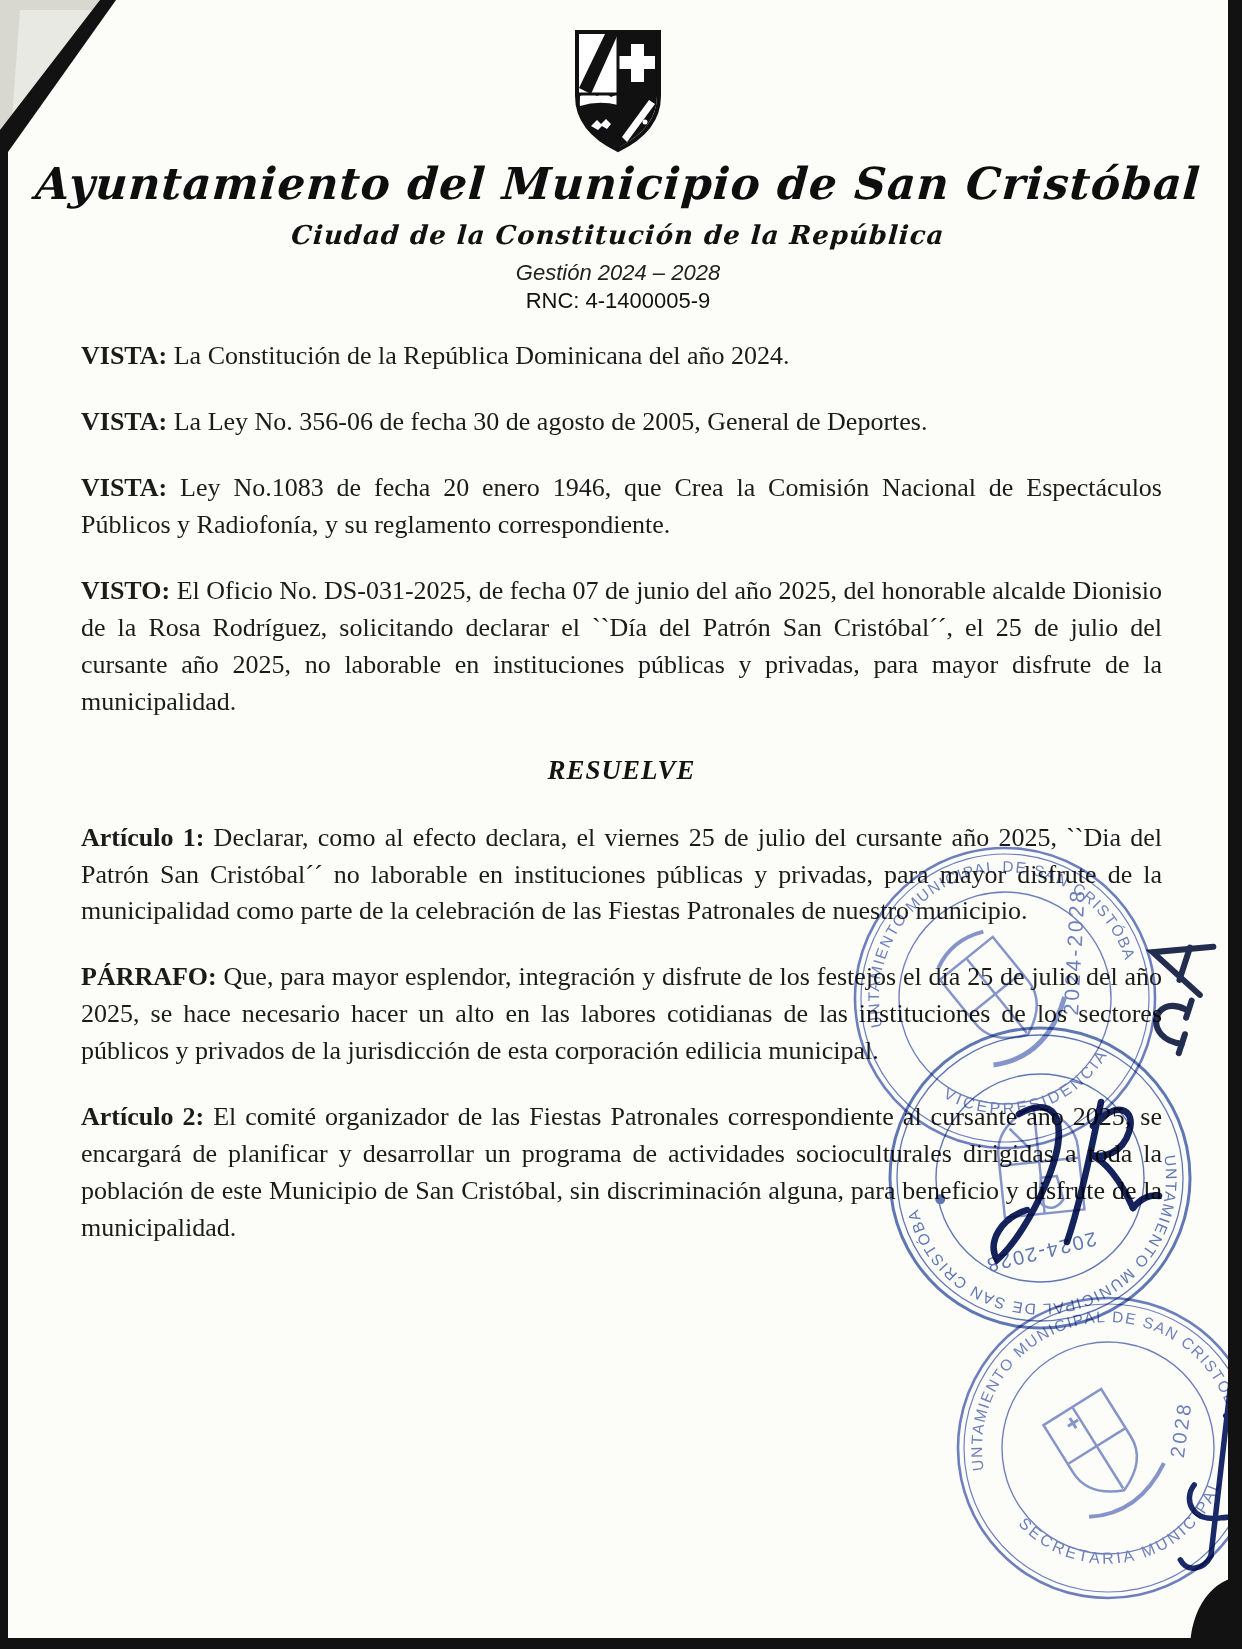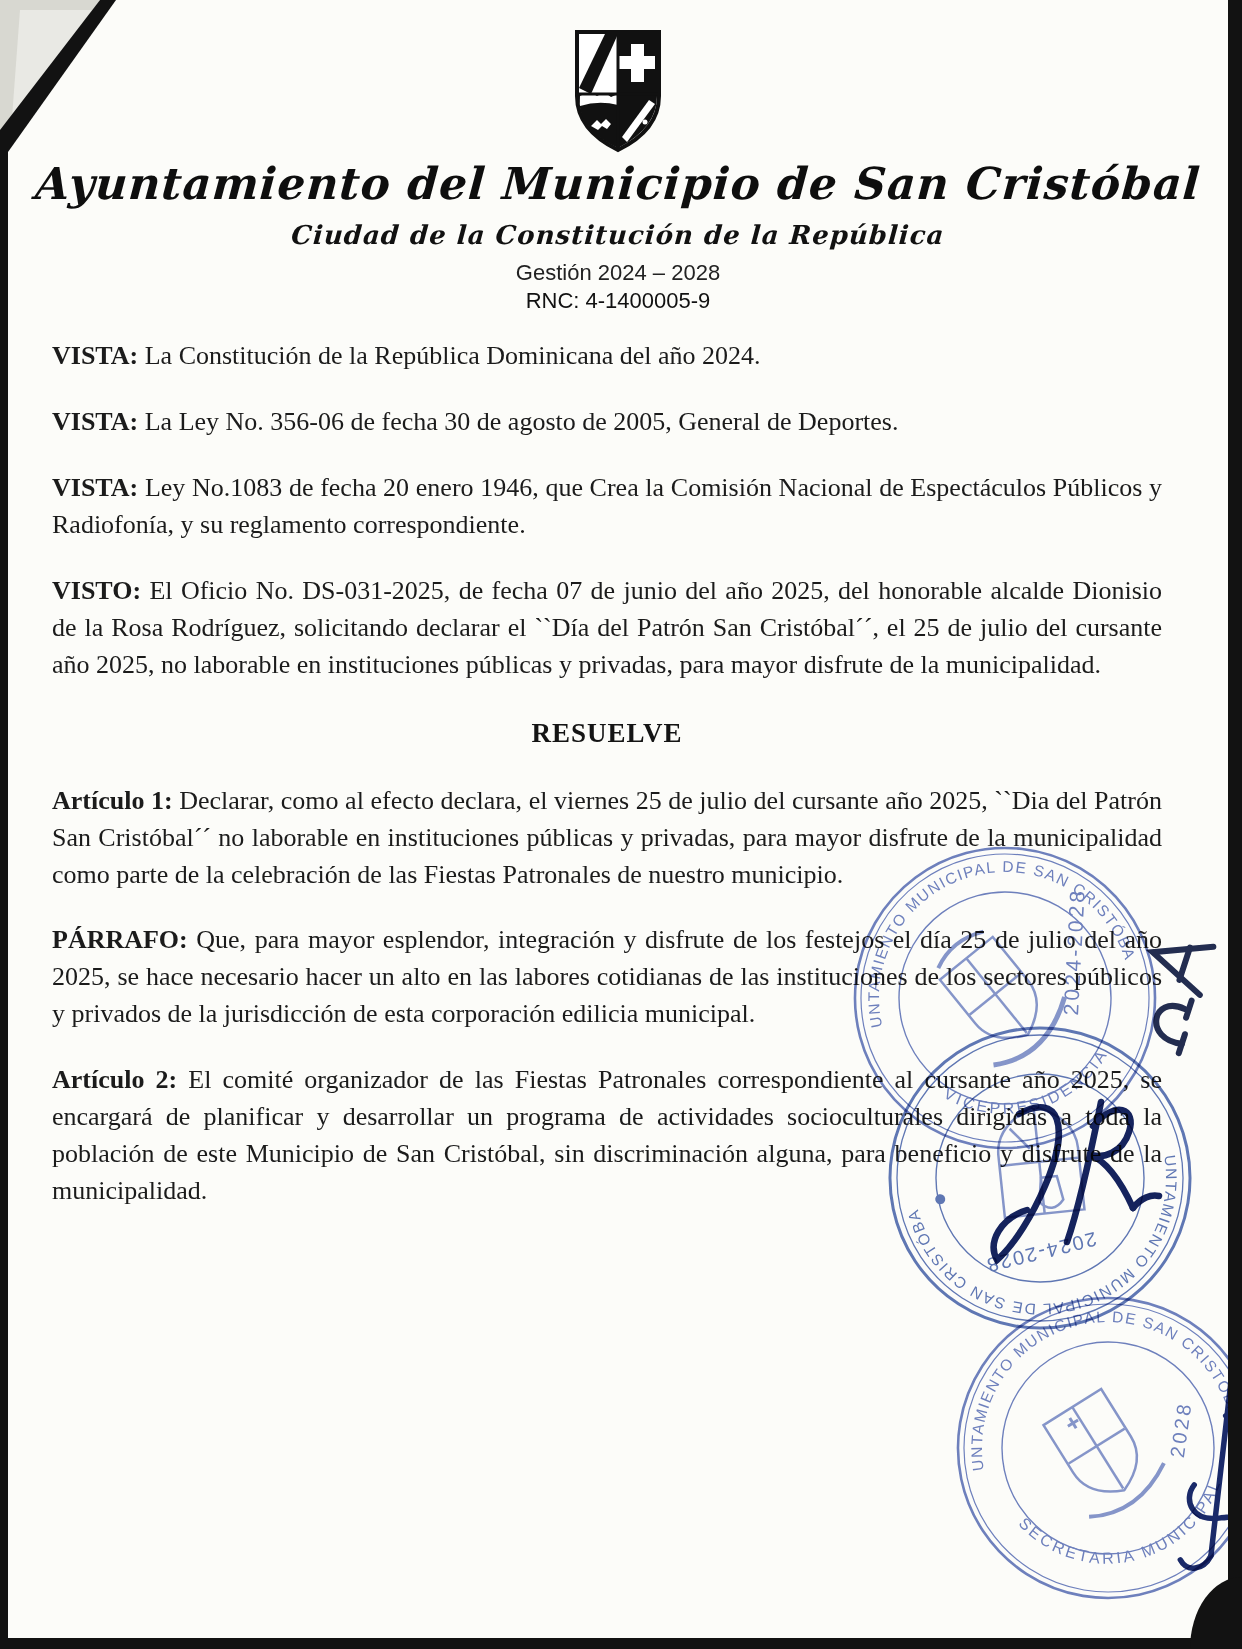--- a/index.html
+++ b/index.html
@@ -20,36 +20,36 @@
     font-size:44px;color:#0e0e0e;letter-spacing:1px;line-height:1.1;
     transform:skewX(-4deg);margin-top:6px;
   }
   .org-tagline{
     font-family:"DejaVu Serif",serif;font-style:italic;font-weight:700;
     font-size:26px;color:#111;letter-spacing:1px;margin-top:12px;
     transform:skewX(-4deg);
   }
   .org-term{
     font-family:"Liberation Sans","DejaVu Sans",sans-serif;
-    font-size:22px;color:#222;margin-top:10px;
+    font-size:22px;color:#222;margin-top:10px;font-style:italic;
   }
   .org-rnc{
     font-family:"Liberation Sans","DejaVu Sans",sans-serif;
     font-size:22px;font-weight:400;color:#111;margin-top:2px;
   }
   
-  .doc-body{padding:24px 66px 0 44px;color:#1b1b1b;}
+  .doc-body{padding:24px 66px 0 44px;color:#1b1b1b;margin-left:29px;}
   .para{
     font-size:26px;line-height:1.42;text-align:justify;
     margin:0 0 29px 0;
   }
   .para b{font-weight:700;}
   .resolve-heading{
     text-align:center;font-weight:700;font-size:27px;letter-spacing:1px;
-    margin:34px 0 34px 0;color:#141414;
+    margin:34px 0 34px 0;color:#141414;font-style:italic;
   }
   
   .stamp{
     position:absolute;width:320px;height:320px;
     mix-blend-mode:multiply;opacity:.82;pointer-events:none;
   }
   .sig{position:absolute;mix-blend-mode:multiply;pointer-events:none;}
   
   .edge{position:absolute;background:#121212;z-index:20;}
   #edge-left{left:0;top:0;width:8px;height:100%;}

